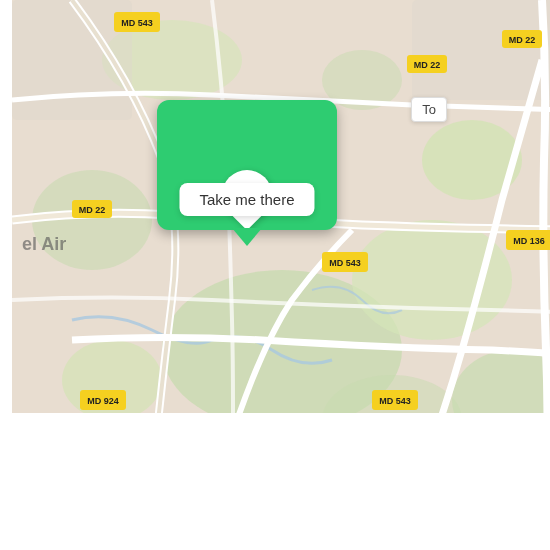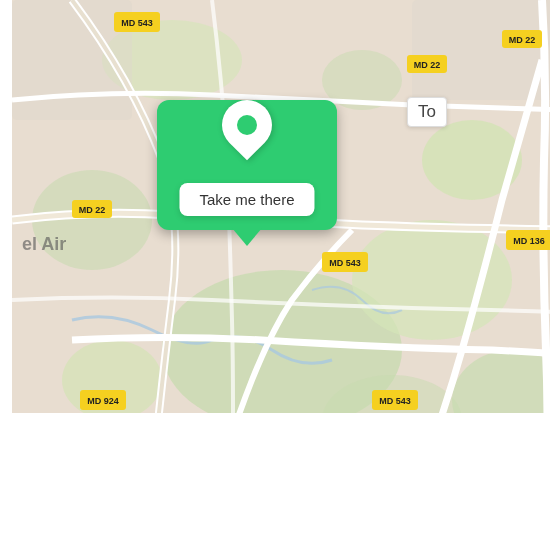--- a/index.html
+++ b/index.html
@@ -24,21 +24,21 @@
       align-items: center;
       z-index: 100;
     }
 
     #popup-card {
       background: #2ecc71;
       border-radius: 12px;
       width: 180px;
       height: 130px;
       display: flex;
-      align-items: flex-start;
+      align-items: flex-end;
       justify-content: center;
       box-shadow: 0 4px 12px rgba(0,0,0,0.3);
       position: relative;
     }
 
     
     .pin-icon {
       width: 50px;
       height: 60px;
       position: relative;
@@ -100,21 +100,21 @@
 
     
     #to-label {
       position: absolute;
       top: 97px;
       right: 115px;
       background: white;
       border: 1px solid #ddd;
       border-radius: 4px;
       padding: 4px 10px;
-      font-size: 17px;
+      font-size: 13px;
       color: #444;
       z-index: 50;
       box-shadow: 0 1px 4px rgba(0,0,0,0.15);
     }
 
     
     #bottom-bar {
       position: absolute;
       bottom: 0;
       left: 0;

